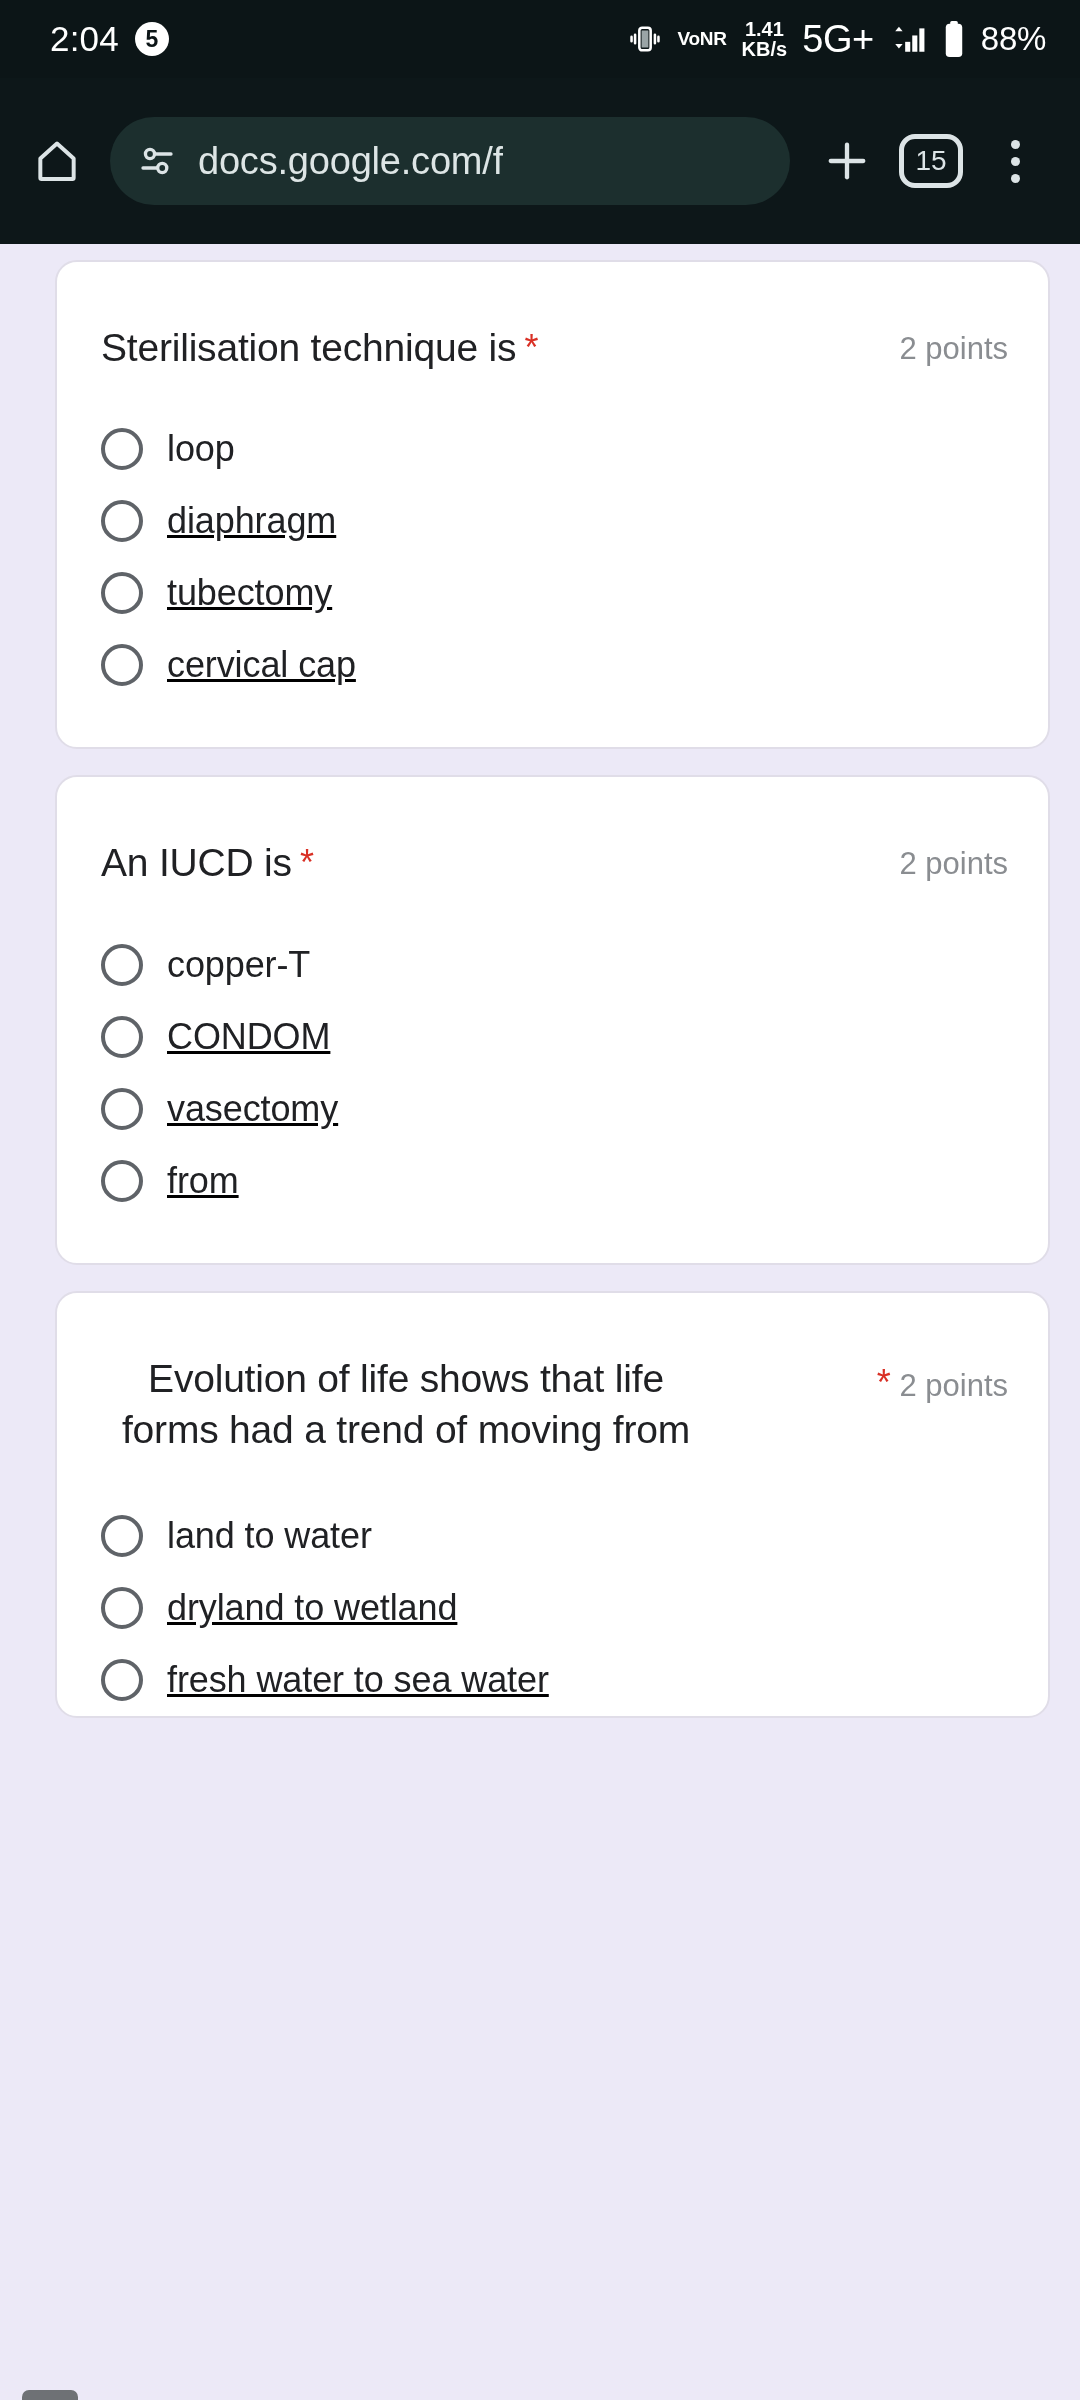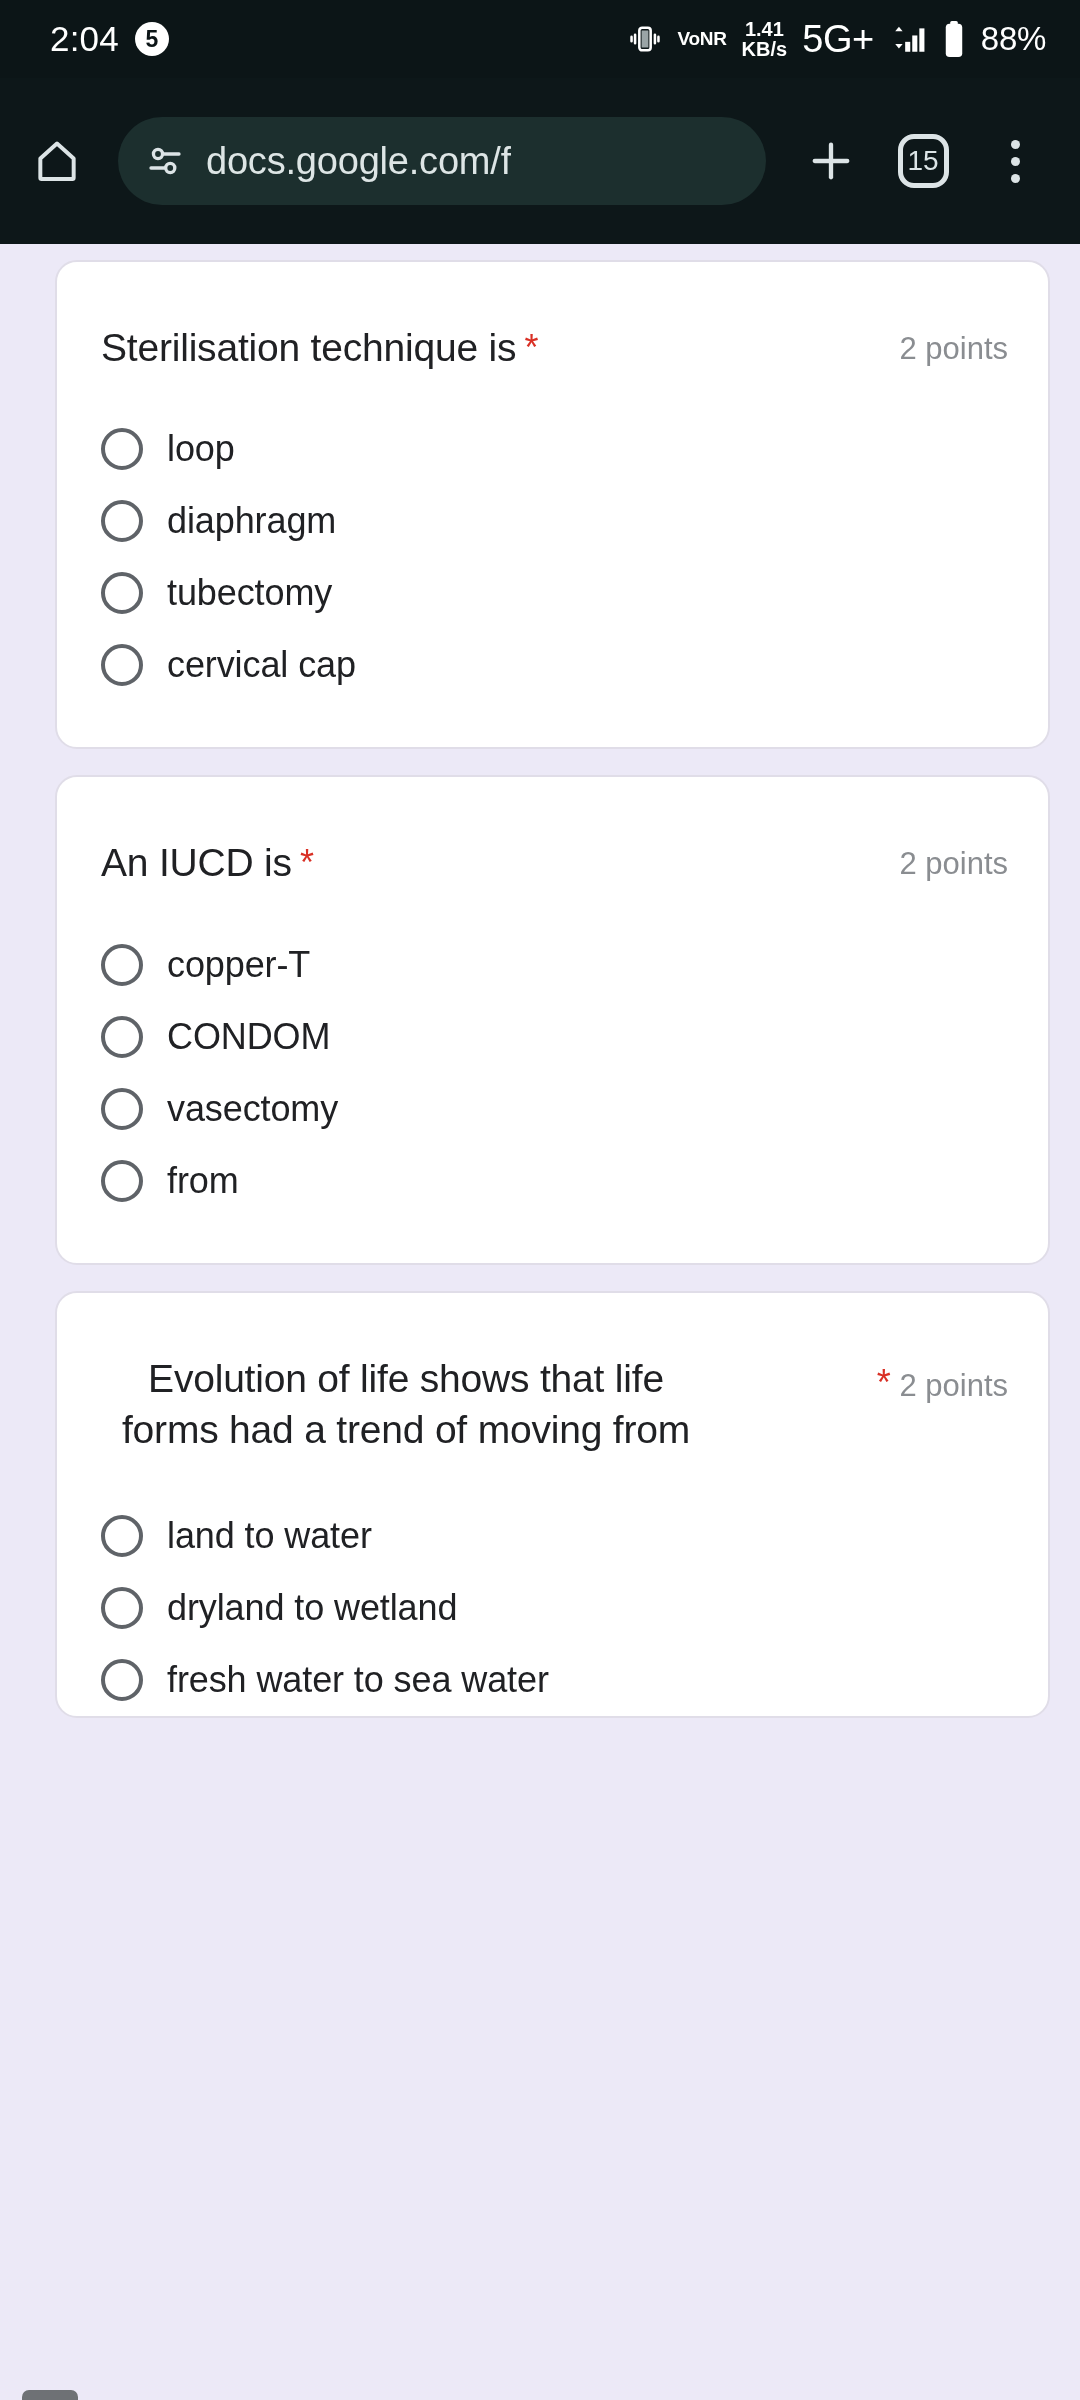--- a/index.html
+++ b/index.html
@@ -48,21 +48,21 @@
   .sb-batt-pct { font-size: 33px; letter-spacing: -0.3px; }
   .icon-svg { display: block; }
 
   
   .toolbar {
     height: 166px;
     background: #0d1719;
     display: flex;
     align-items: center;
     padding: 0 26px 0 18px;
-    gap: 14px;
+    gap: 6px;
   }
   .tb-btn {
     width: 78px; height: 78px;
     display: flex; align-items: center; justify-content: center;
     flex: 0 0 auto;
   }
   .urlbar {
     flex: 1 1 auto;
     height: 88px;
     background: #1c2f2e;
@@ -75,21 +75,21 @@
     min-width: 0;
   }
   .url-text {
     color: #dde5e5;
     font-size: 38px;
     white-space: nowrap;
     overflow: hidden;
     letter-spacing: -0.2px;
   }
   .tabcount {
-    width: 51px; height: 54px;
+    width: 64px; height: 54px;
     border: 5px solid #dce4e6;
     border-radius: 16px;
     color: #dce4e6;
     font-size: 28px;
     display: flex; align-items: center; justify-content: center;
     font-weight: 400;
   }
   .kebab { display: flex; flex-direction: column; gap: 8px; align-items: center; }
   .kebab i { width: 9px; height: 9px; border-radius: 50%; background: #dce4e6; display: block; }
 
@@ -140,21 +140,21 @@
 
   .options { margin-top: 42px; }
   .option {
     display: flex;
     align-items: center;
     gap: 24px;
     height: 72px;
     margin-bottom: 0;
     padding-left: 4px;
   }
-  .option + .option { margin-top: 0; }
+  .option + .option { margin-top: 0; text-decoration: underline; }
   .radio {
     width: 42px; height: 42px;
     border: 4px solid #5f6368;
     border-radius: 50%;
     flex: 0 0 auto;
     background: #fff;
   }
   .opt-label {
     font-size: 36px;
     color: #202124;

